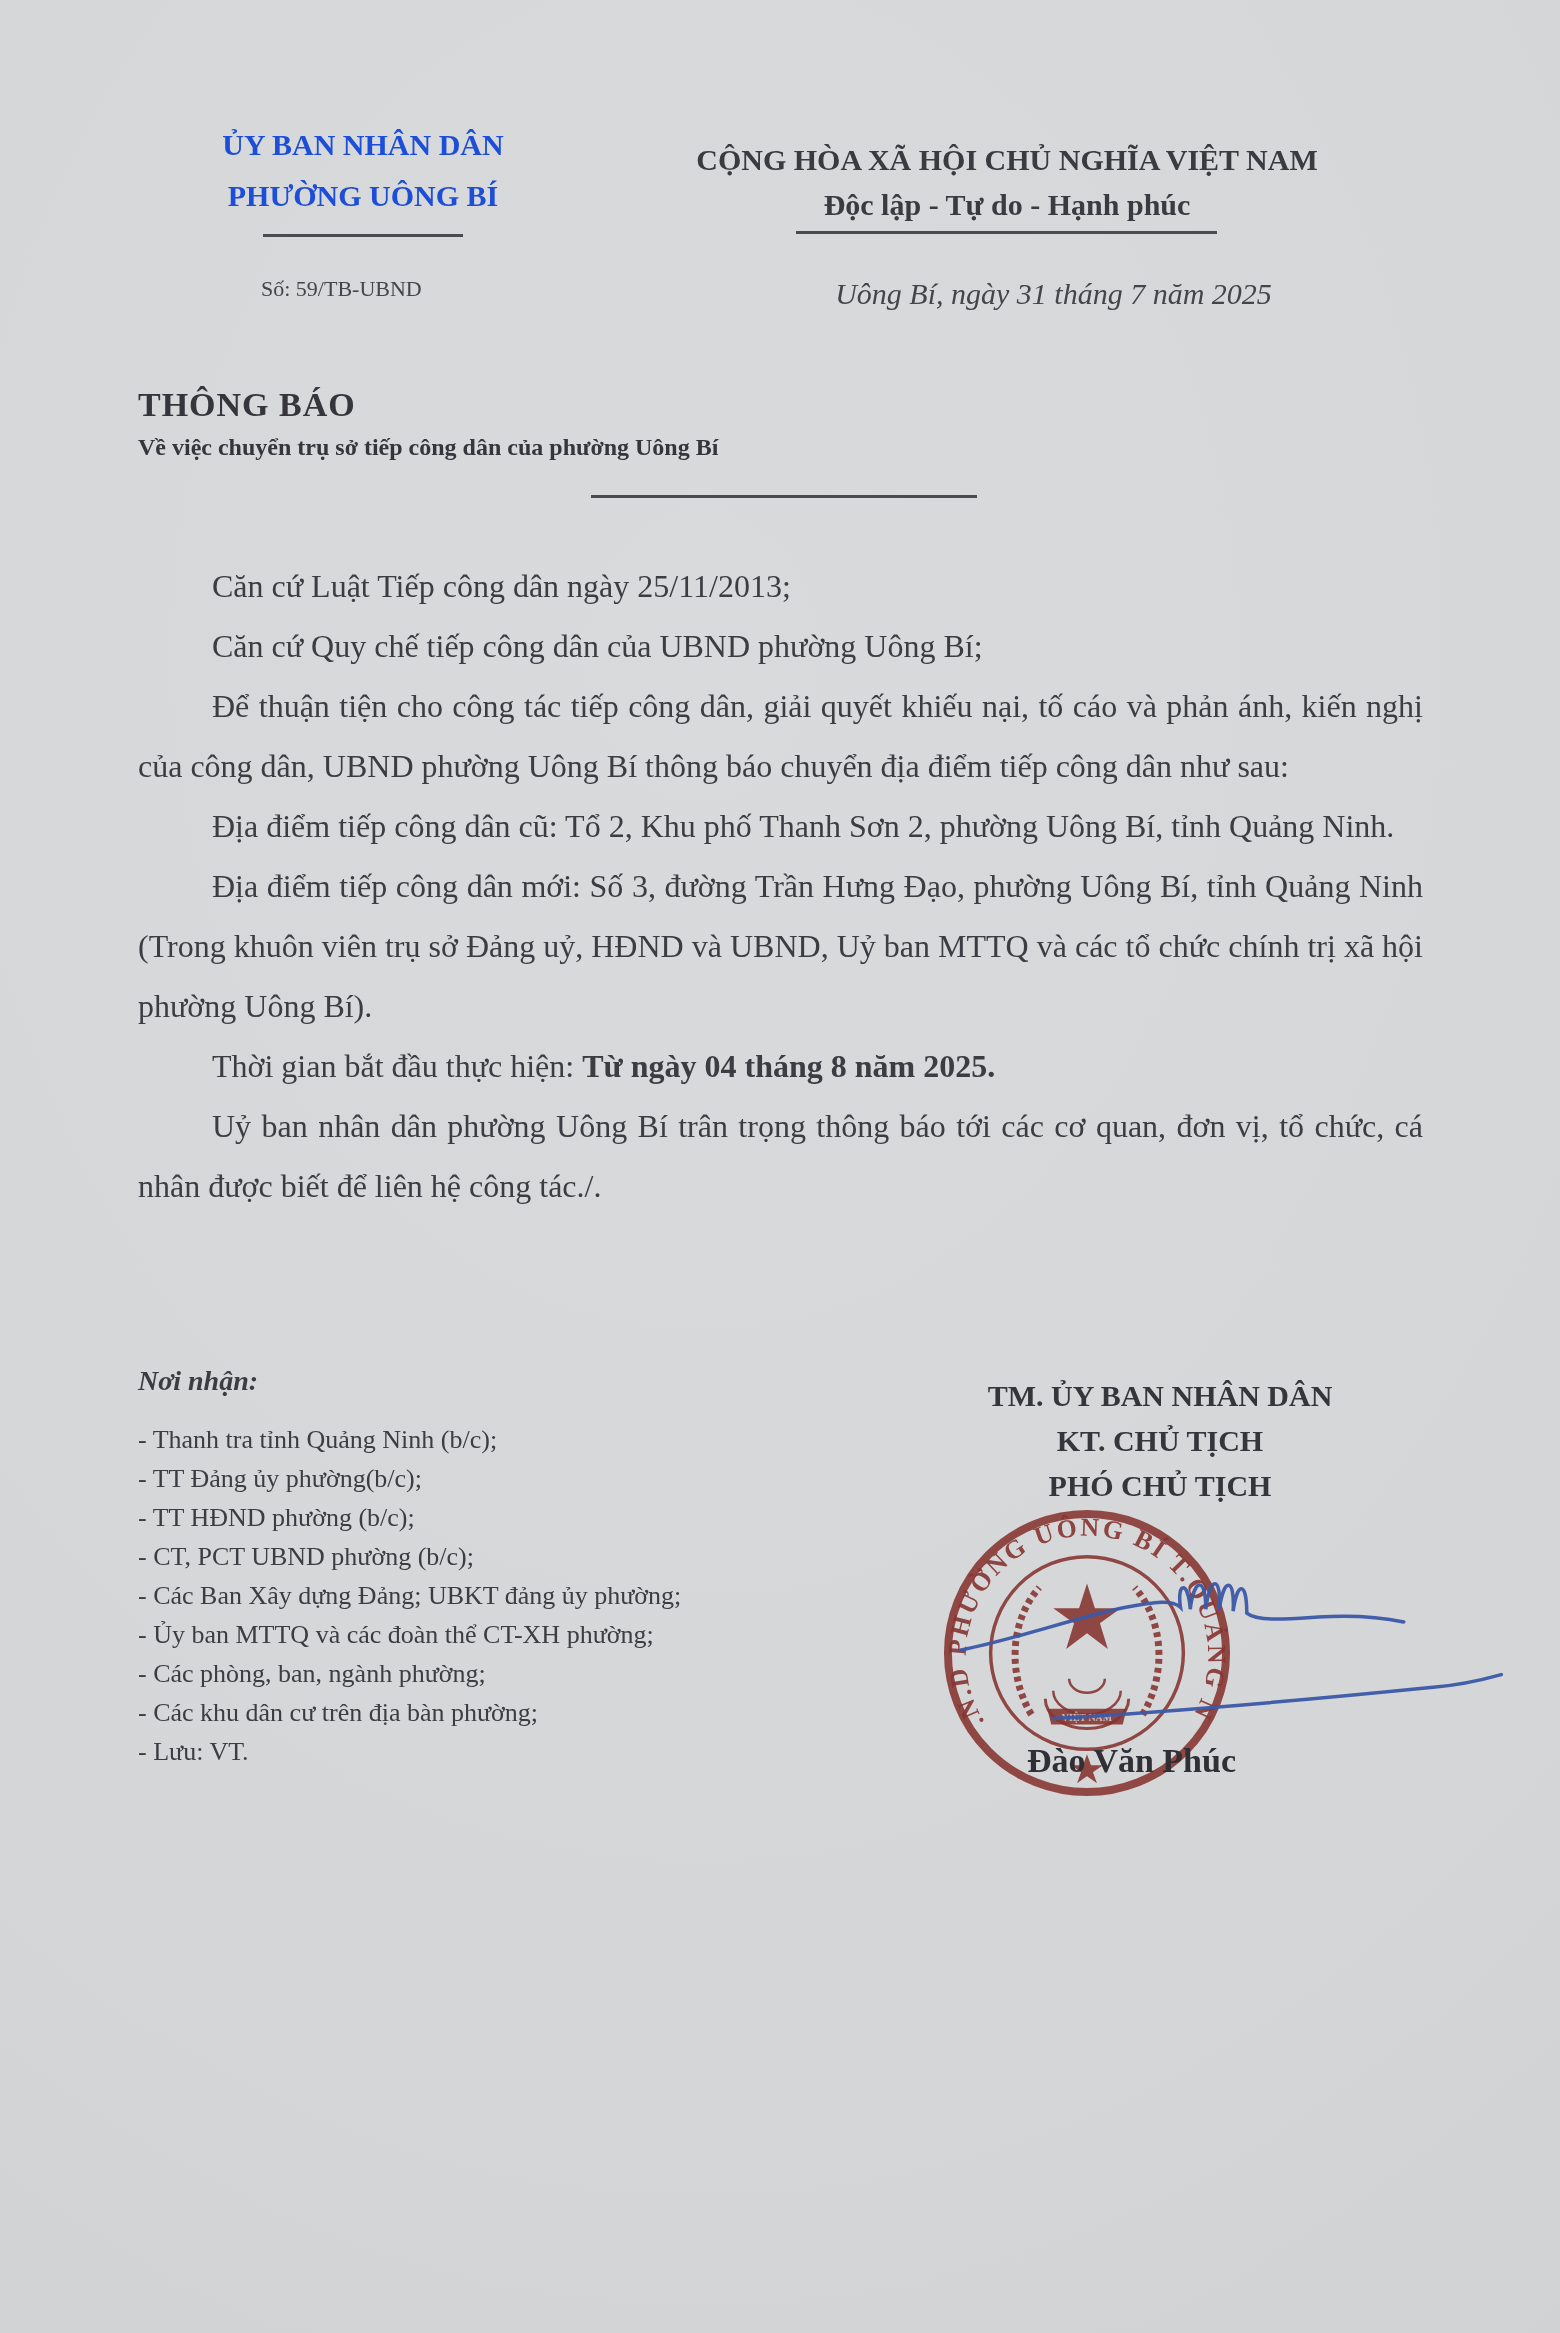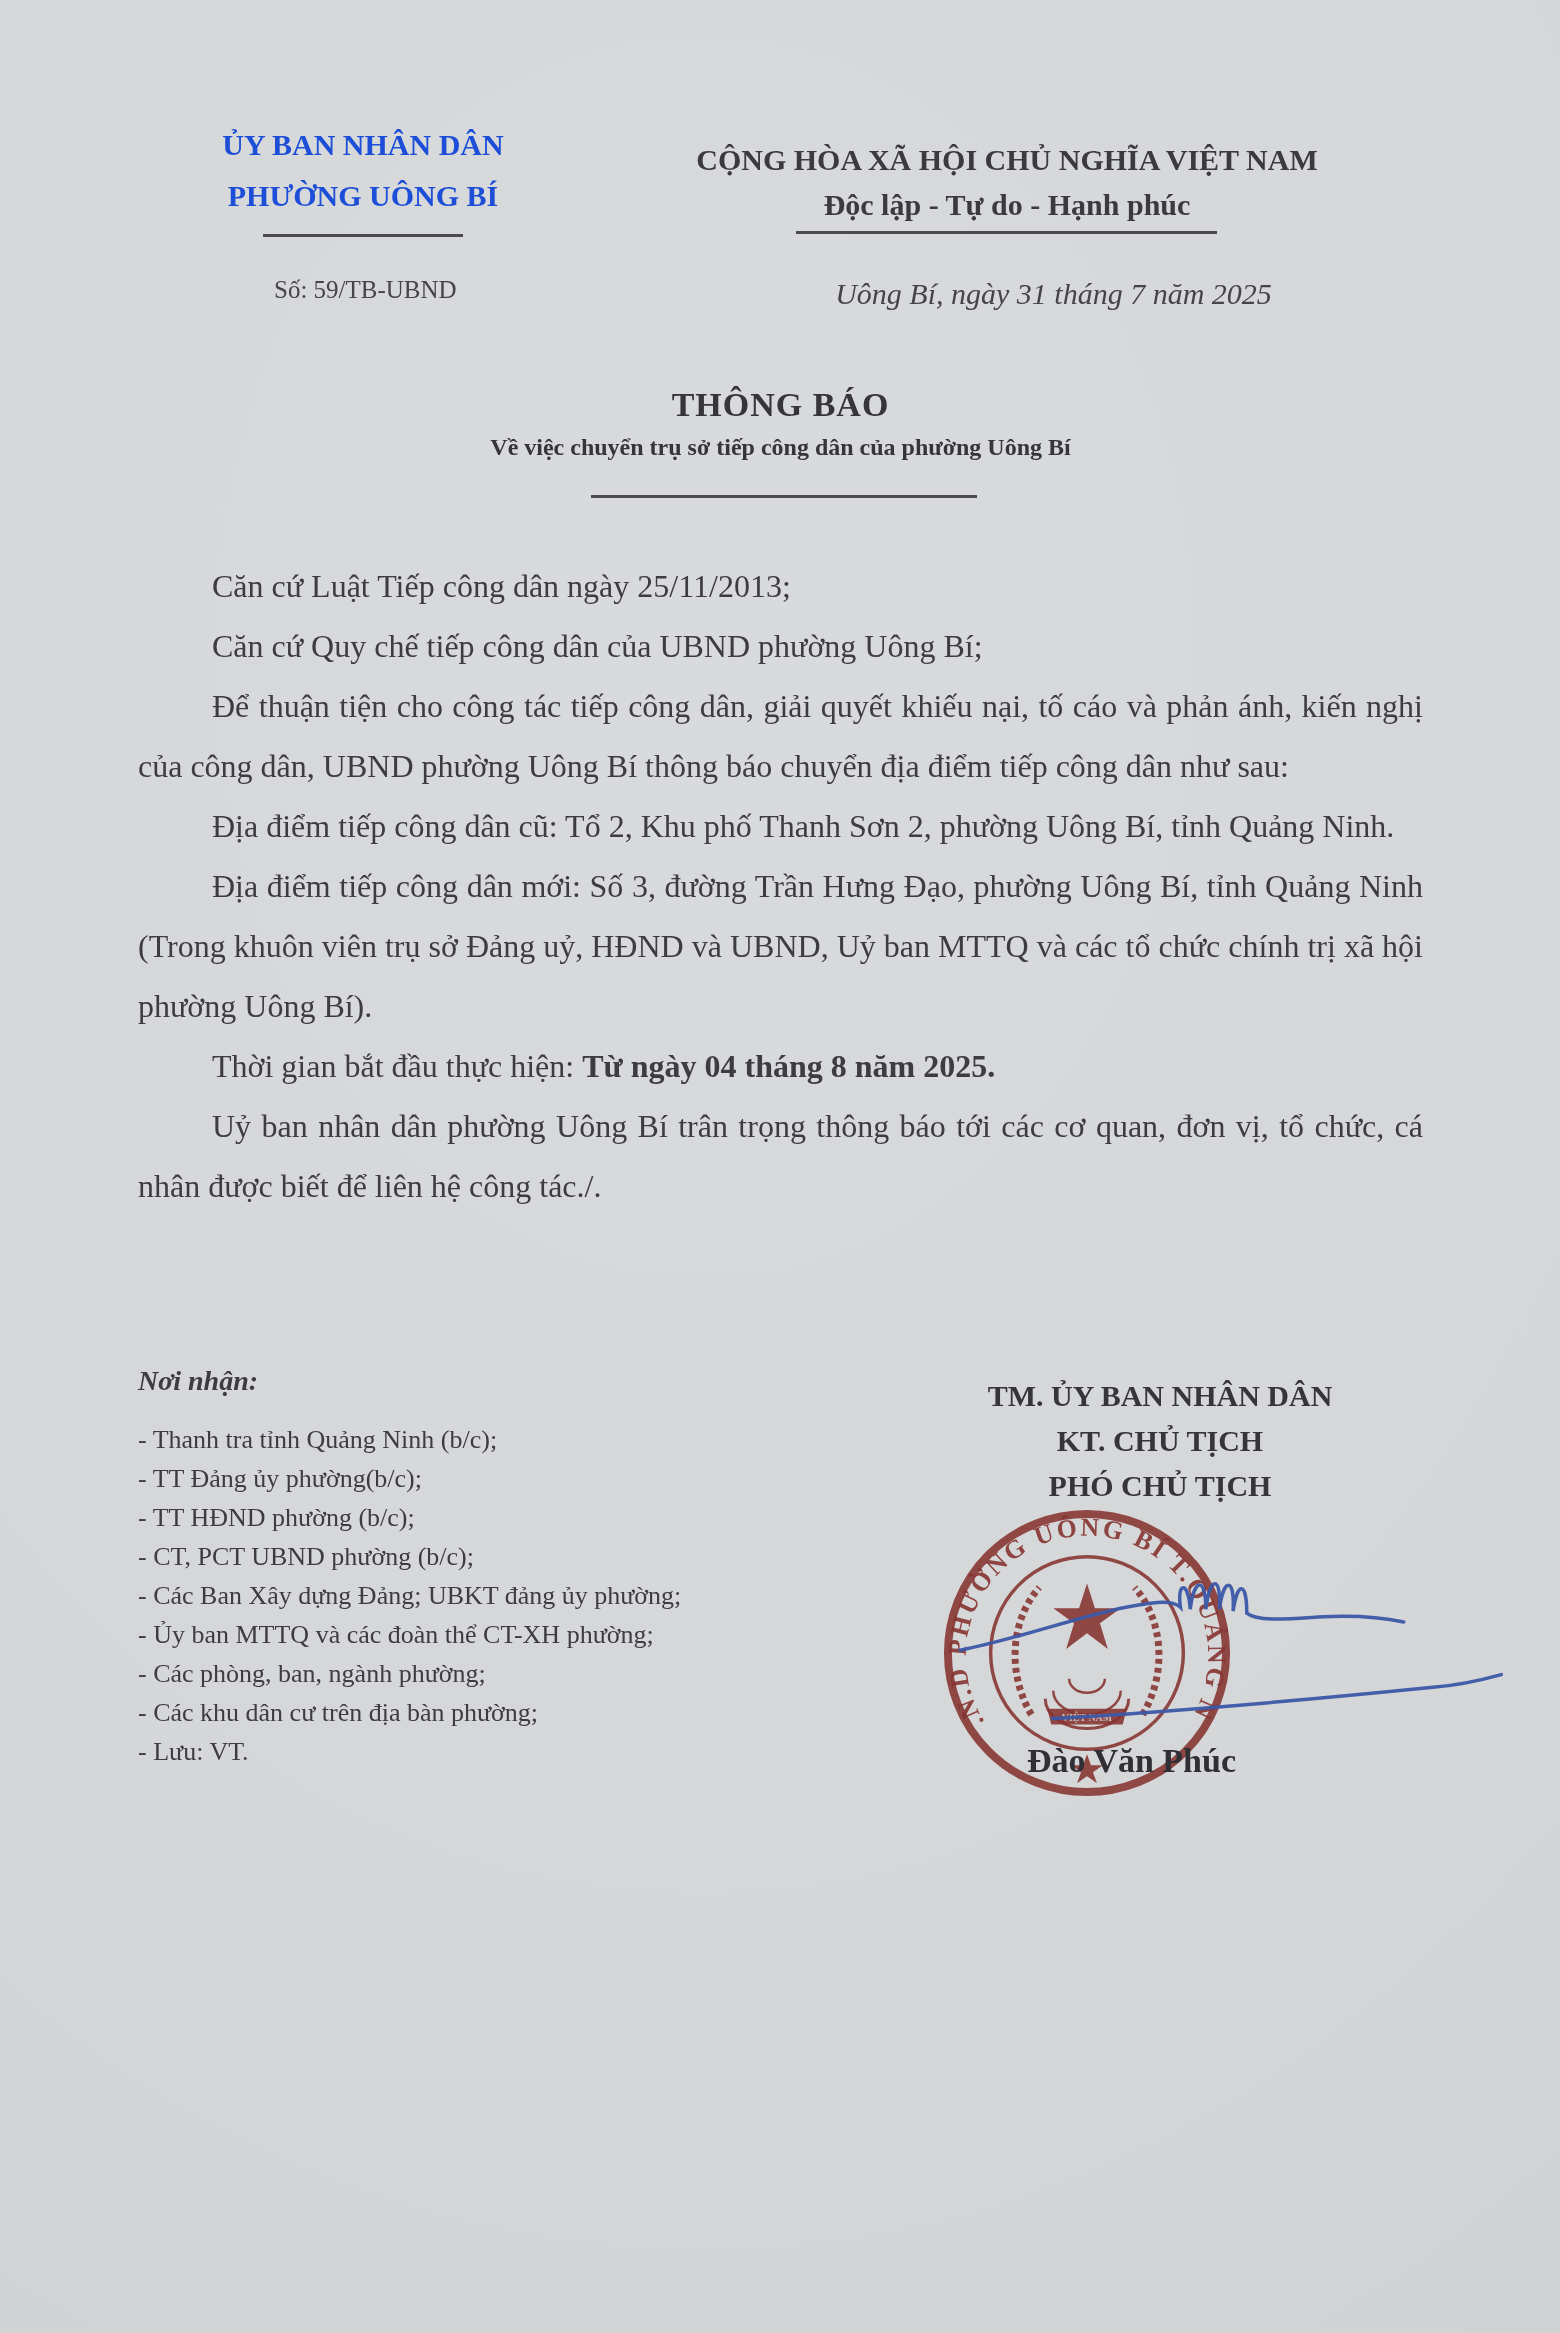--- a/index.html
+++ b/index.html
@@ -12,25 +12,25 @@
   }
   .abs{position:absolute;}
   
   .hdr-left{left:146px;top:119px;width:434px;text-align:center;
     font-weight:bold;font-size:30px;line-height:51px;color:#1d4ed8;}
   .hdr-right{left:629px;top:137px;width:756px;text-align:center;
     font-weight:bold;font-size:30px;line-height:45px;color:#3a3a40;}
   .rule{position:absolute;height:2.9px;background:#4a4a4f;}
   .rule-left{left:117px;top:115px;width:200px;}
   .rule-right{left:167px;top:94px;width:421px;}
-  .doc-number{left:274px;top:276px;font-size:25px;color:#44444a;}
+  .doc-number{left:261px;top:276px;font-size:22px;color:#44444a;}
   .place-date{left:761px;top:277px;width:585px;text-align:center;
     font-style:italic;font-size:30px;color:#44444a;}
   
-  .title-wrap{left:138px;top:386px;width:1285px;text-align:center;color:#35353b;}
+  .title-wrap{left:138px;top:386px;width:1285px;color:#35353b;}
   .title-main{font-size:34px;font-weight:bold;letter-spacing:1px;}
   .title-sub{font-size:24px;font-weight:bold;margin-top:9.8px;}
   .rule-title{left:591px;top:495px;width:386px;}
   
   .body-text{left:138px;top:556px;width:1285px;font-size:32px;line-height:60px;
     text-align:justify;color:#3c3c42;}
   .body-text p{margin:0;text-indent:74px;}
   .bold{font-weight:bold;}
   
   .recipients{left:138px;top:1365px;width:546px;color:#3c3c42;}

